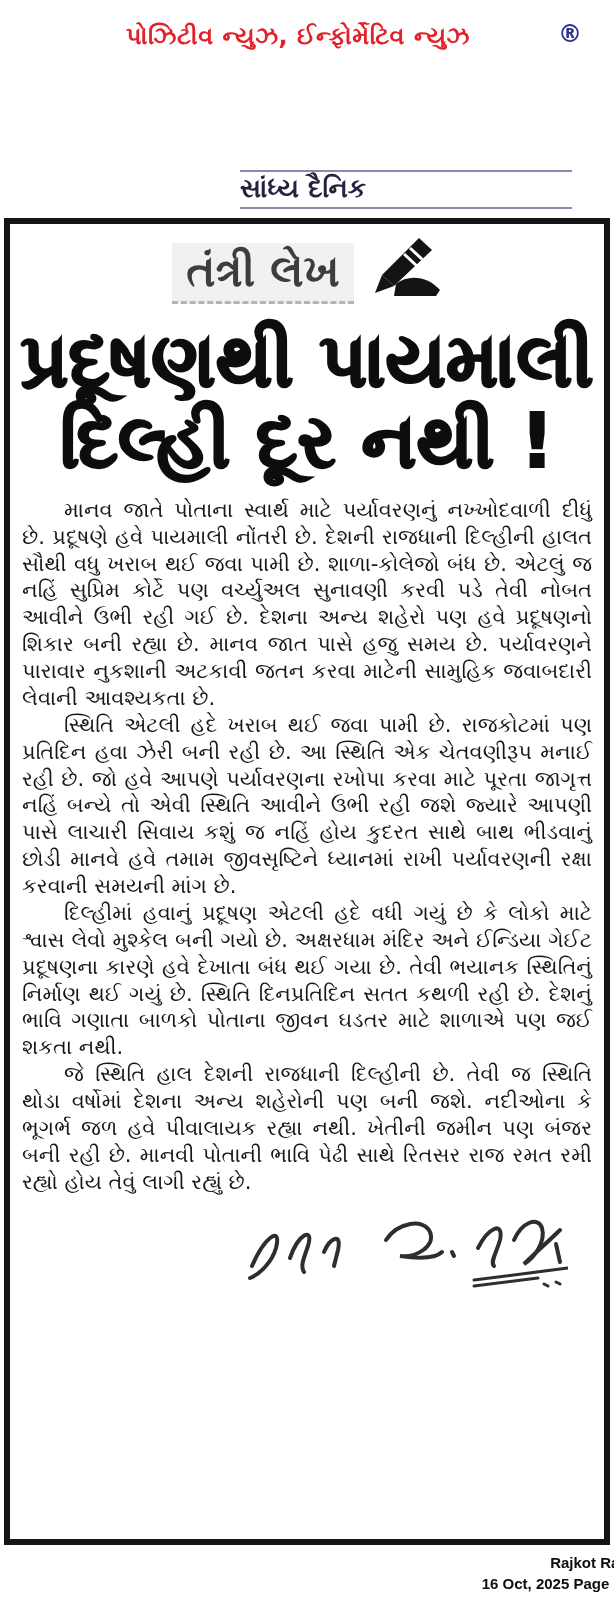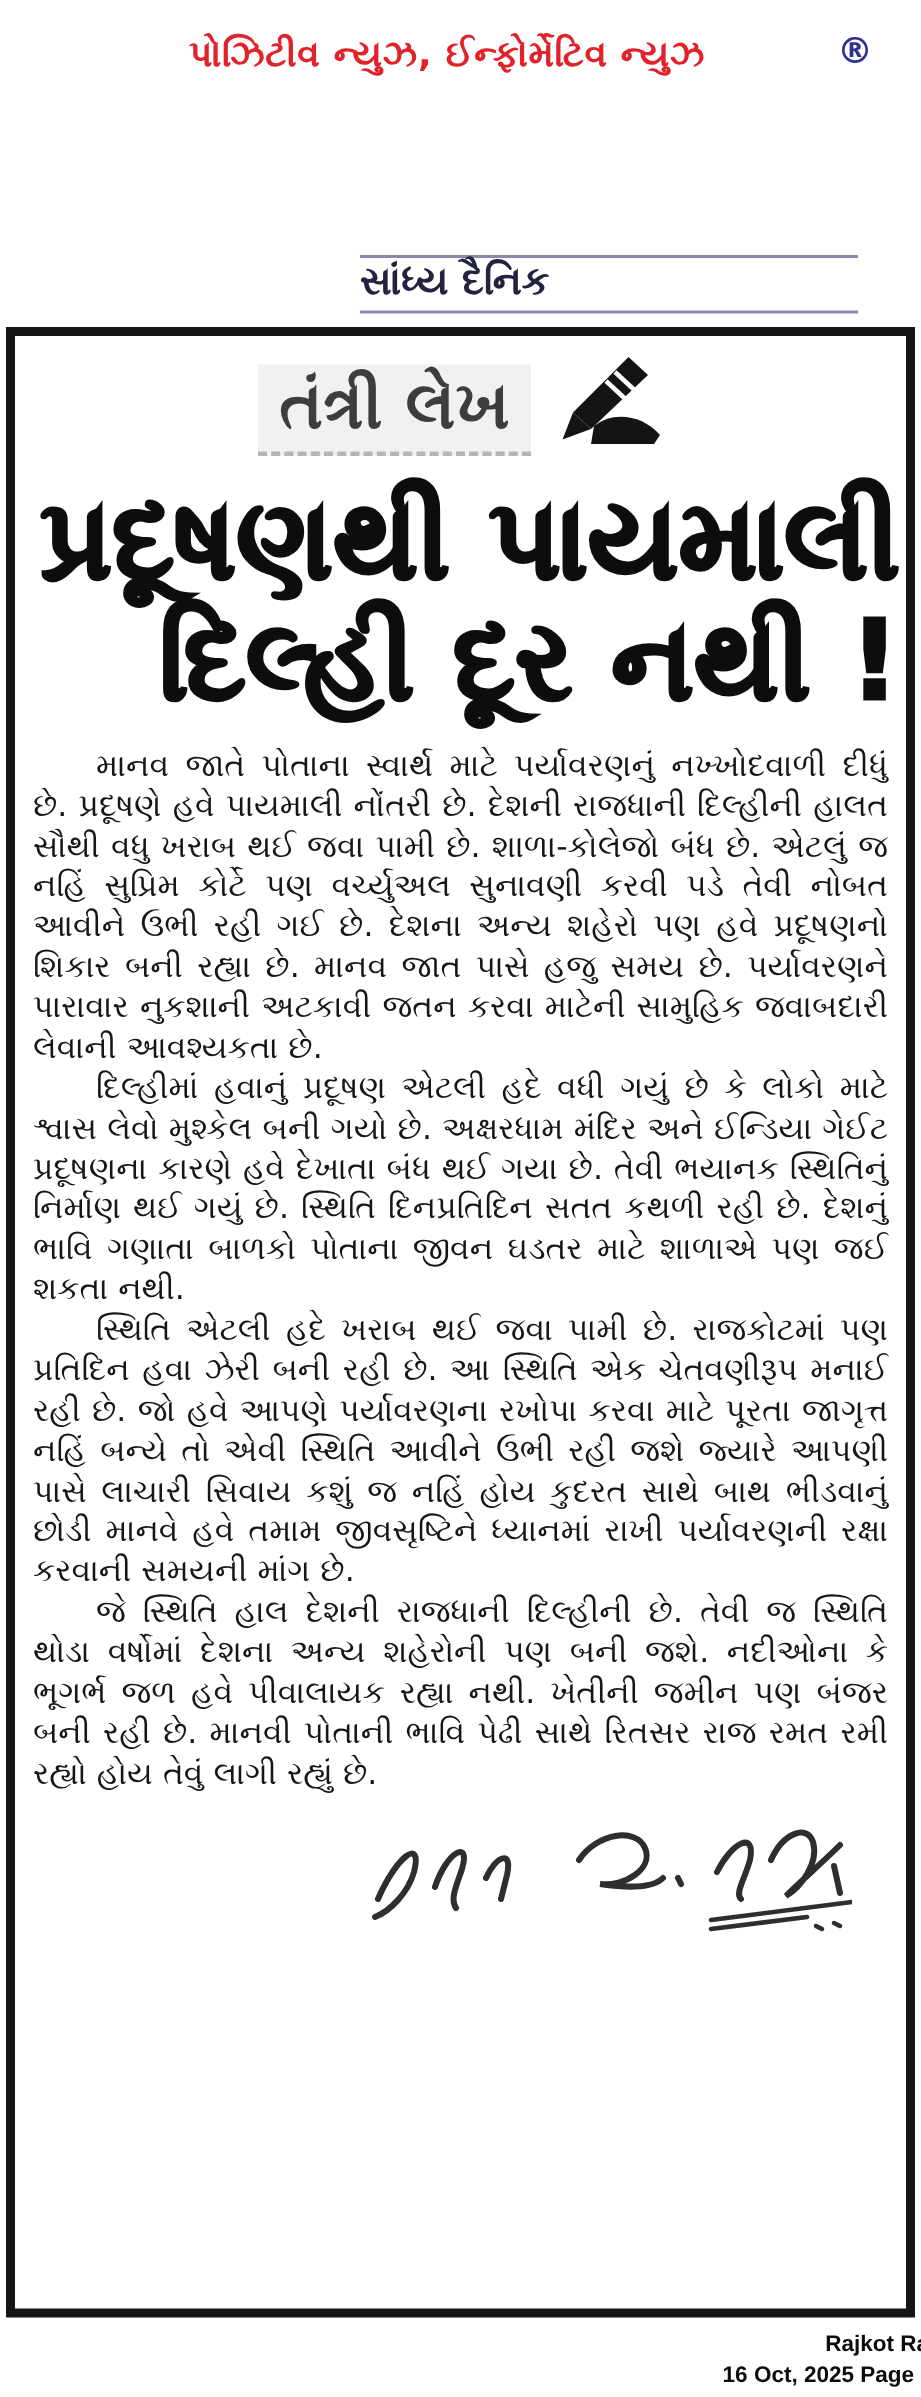--- a/index.html
+++ b/index.html
@@ -55,21 +55,21 @@
     background:#f1f1f1;
     color:#3d3d3d;
     font-size:44px;font-weight:bold;line-height:1.1;
     padding:4px 14px 6px 14px;
     border-bottom:3px dashed #b5b5b5;
   }
   .pen-icon{display:inline-block;margin-bottom:2px;}
 
   .title{
     margin:16px 4px 6px 4px;
-    text-align:right;
+    text-align:center;
     font-size:74px;line-height:1.1;font-weight:800;
     color:#0d0d0d;-webkit-text-stroke:2px #0d0d0d;
   }
 
   .bodytext{padding:8px 12px 0 12px;}
   .bodytext p{
     margin:0;
     text-indent:42px;
     text-align:justify;
     font-size:21px;line-height:1.28;
@@ -120,22 +120,22 @@
       </span>
     </div>
 
     <h1 class="title">
       <span>પ્રદૂષણથી પાયમાલી</span><br>
       <span>દિલ્હી દૂર નથી !</span>
     </h1>
 
     <div class="bodytext">
       <p>માનવ જાતે પોતાના સ્વાર્થ માટે પર્યાવરણનું નખ્ખોદવાળી દીધું છે. પ્રદૂષણે હવે પાયમાલી નોંતરી છે. દેશની રાજધાની દિલ્હીની હાલત સૌથી વધુ ખરાબ થઈ જવા પામી છે. શાળા-કોલેજો બંધ છે. એટલું જ નહિં સુપ્રિમ કોર્ટે પણ વર્ચ્યુઅલ સુનાવણી કરવી પડે તેવી નોબત આવીને ઉભી રહી ગઈ છે. દેશના અન્ય શહેરો પણ હવે પ્રદૂષણનો શિકાર બની રહ્યા છે. માનવ જાત પાસે હજુ સમય છે. પર્યાવરણને પારાવાર નુકશાની અટકાવી જતન કરવા માટેની સામુહિક જવાબદારી લેવાની આવશ્યકતા છે.</p>
+      <p>સ્થિતિ એટલી હદે ખરાબ થઈ જવા પામી છે. રાજકોટમાં પણ પ્રતિદિન હવા ઝેરી બની રહી છે. આ સ્થિતિ એક ચેતવણીરૂપ મનાઈ રહી છે. જો હવે આપણે પર્યાવરણના રખોપા કરવા માટે પૂરતા જાગૃત્ત નહિં બન્યે તો એવી સ્થિતિ આવીને ઉભી રહી જશે જ્યારે આપણી પાસે લાચારી સિવાય કશું જ નહિં હોય કુદરત સાથે બાથ ભીડવાનું છોડી માનવે હવે તમામ જીવસૃષ્ટિને ધ્યાનમાં રાખી પર્યાવરણની રક્ષા કરવાની સમયની માંગ છે.</p>
       <p>દિલ્હીમાં હવાનું પ્રદૂષણ એટલી હદે વધી ગયું છે કે લોકો માટે શ્વાસ લેવો મુશ્કેલ બની ગયો છે. અક્ષરધામ મંદિર અને ઈન્ડિયા ગેઈટ પ્રદૂષણના કારણે હવે દેખાતા બંધ થઈ ગયા છે. તેવી ભયાનક સ્થિતિનું નિર્માણ થઈ ગયું છે. સ્થિતિ દિનપ્રતિદિન સતત કથળી રહી છે. દેશનું ભાવિ ગણાતા બાળકો પોતાના જીવન ઘડતર માટે શાળાએ પણ જઈ શકતા નથી.</p>
-      <p>સ્થિતિ એટલી હદે ખરાબ થઈ જવા પામી છે. રાજકોટમાં પણ પ્રતિદિન હવા ઝેરી બની રહી છે. આ સ્થિતિ એક ચેતવણીરૂપ મનાઈ રહી છે. જો હવે આપણે પર્યાવરણના રખોપા કરવા માટે પૂરતા જાગૃત્ત નહિં બન્યે તો એવી સ્થિતિ આવીને ઉભી રહી જશે જ્યારે આપણી પાસે લાચારી સિવાય કશું જ નહિં હોય કુદરત સાથે બાથ ભીડવાનું છોડી માનવે હવે તમામ જીવસૃષ્ટિને ધ્યાનમાં રાખી પર્યાવરણની રક્ષા કરવાની સમયની માંગ છે.</p>
       <p>જે સ્થિતિ હાલ દેશની રાજધાની દિલ્હીની છે. તેવી જ સ્થિતિ થોડા વર્ષોમાં દેશના અન્ય શહેરોની પણ બની જશે. નદીઓના કે ભૂગર્ભ જળ હવે પીવાલાયક રહ્યા નથી. ખેતીની જમીન પણ બંજર બની રહી છે. માનવી પોતાની ભાવિ પેઢી સાથે રિતસર રાજ રમત રમી રહ્યો હોય તેવું લાગી રહ્યું છે.</p>
     </div>
 
     <div class="signature">
       <svg width="330" height="92" viewBox="0 0 330 92" aria-hidden="true">
         <g stroke="#2e2e2e" stroke-width="4" fill="none" stroke-linecap="round">
           <path d="M14 66 C26 38 44 24 38 48 C34 62 22 74 12 78"></path>
           <path d="M52 58 C60 34 76 26 70 46 C66 58 62 66 66 72"></path>
           <path d="M86 52 C92 38 104 32 100 50 L96 66"></path>
           <path d="M148 40 C160 22 186 18 192 32 C198 46 178 58 162 56 C176 58 196 60 204 52"></path>

